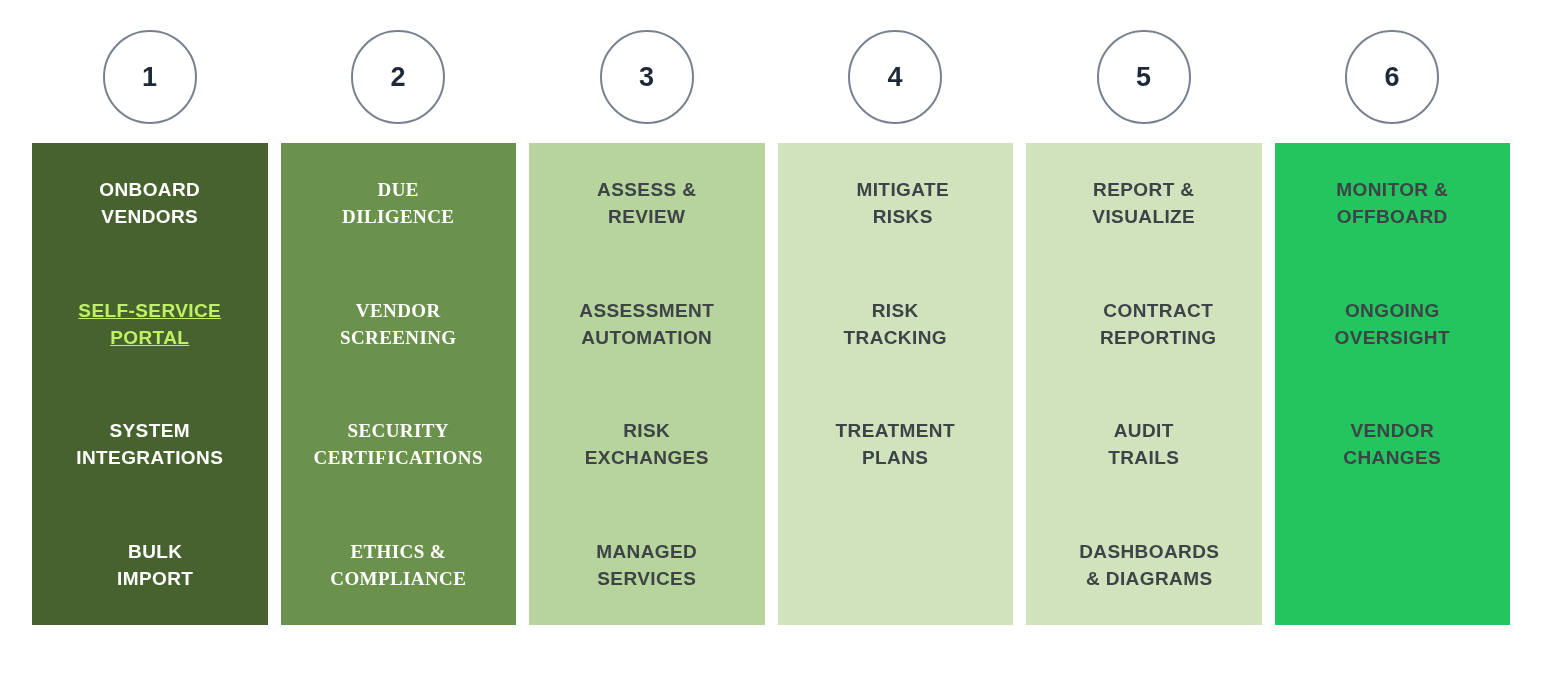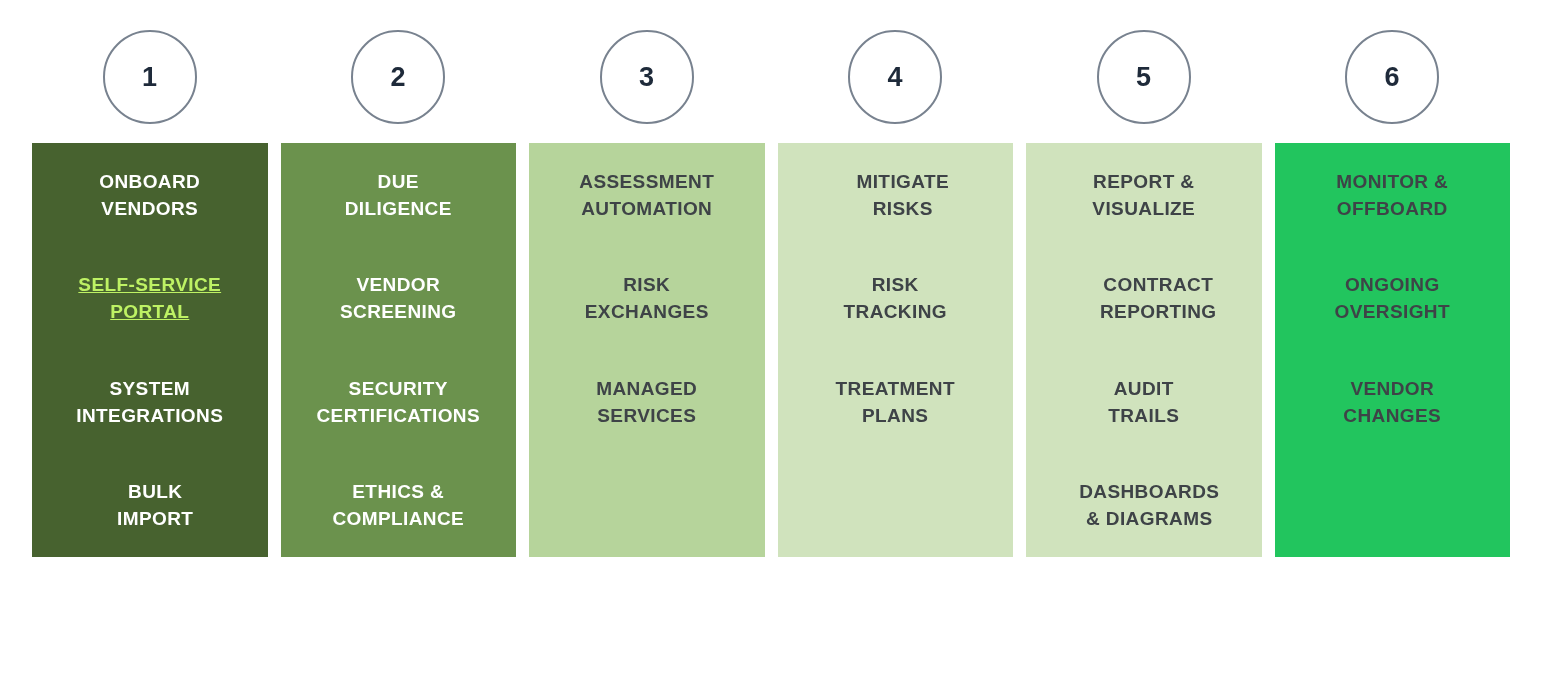--- a/index.html
+++ b/index.html
@@ -41,21 +41,21 @@
     font-size: 27px;
     font-weight: bold;
     letter-spacing: 0.5px;
   }
   .columns-row {
     display: flex;
     gap: 13px;
   }
   .step-column {
     flex: 1;
-    height: 414px;
+    height: 482px;
     display: grid;
     grid-template-rows: repeat(4, 1fr);
   }
   .step-item {
     display: flex;
     align-items: center;
     justify-content: center;
     text-align: center;
     font-weight: bold;
     font-size: 19px;
@@ -105,31 +105,33 @@
       <div class="step-column" style="background: rgb(71, 98, 47);">
         <div class="step-item" style="color: rgb(255, 255, 255);">ONBOARD
 VENDORS</div>
         <div class="step-item" style="color: #bef264; text-decoration: underline;">SELF-SERVICE
 PORTAL</div>
         <div class="step-item" style="color: rgb(255, 255, 255);">SYSTEM
 INTEGRATIONS</div>
         <div class="step-item" style="color: rgb(255, 255, 255); padding-left: 17px;">BULK
 IMPORT</div>
       </div>
-      <div class="step-column" style="background: rgb(107, 146, 77);">
+      <div class="step-column" style="background: rgb(107, 146, 77); font-family: Liberation Serif, serif;">
         <div class="step-item" style="color: rgb(255, 255, 255);">DUE
 DILIGENCE</div>
         <div class="step-item" style="color: rgb(255, 255, 255);">VENDOR
 SCREENING</div>
         <div class="step-item" style="color: rgb(255, 255, 255);">SECURITY
 CERTIFICATIONS</div>
         <div class="step-item" style="color: rgb(255, 255, 255);">ETHICS &amp;
 COMPLIANCE</div>
       </div>
       <div class="step-column" style="background: rgb(182, 212, 155);">
+        <div class="step-item" style="color: rgb(62, 67, 71);">ASSESS &amp;
+REVIEW</div>
         <div class="step-item" style="color: rgb(62, 67, 71);">ASSESSMENT
 AUTOMATION</div>
         <div class="step-item" style="color: rgb(62, 67, 71);">RISK
 EXCHANGES</div>
         <div class="step-item" style="color: rgb(62, 67, 71);">MANAGED
 SERVICES</div>
       </div>
       <div class="step-column" style="background: rgb(208, 227, 189);">
         <div class="step-item" style="color: rgb(62, 67, 71); margin-left: 15px;">MITIGATE
 RISKS</div>

